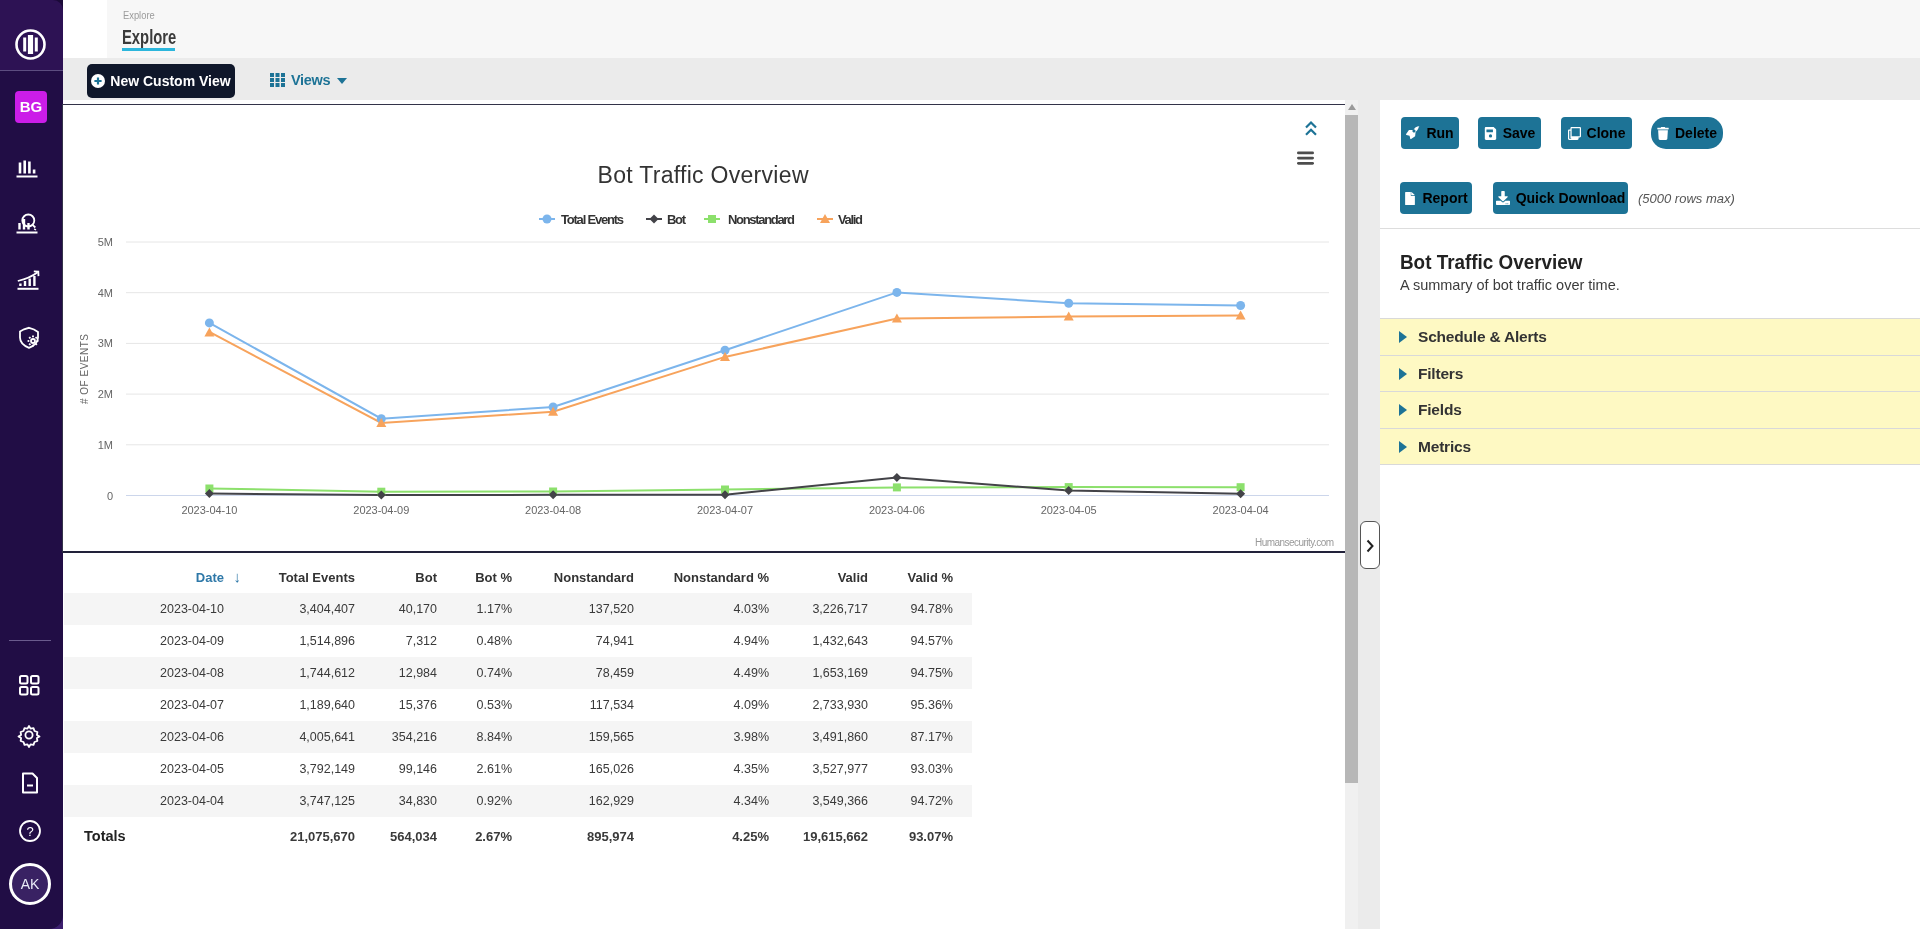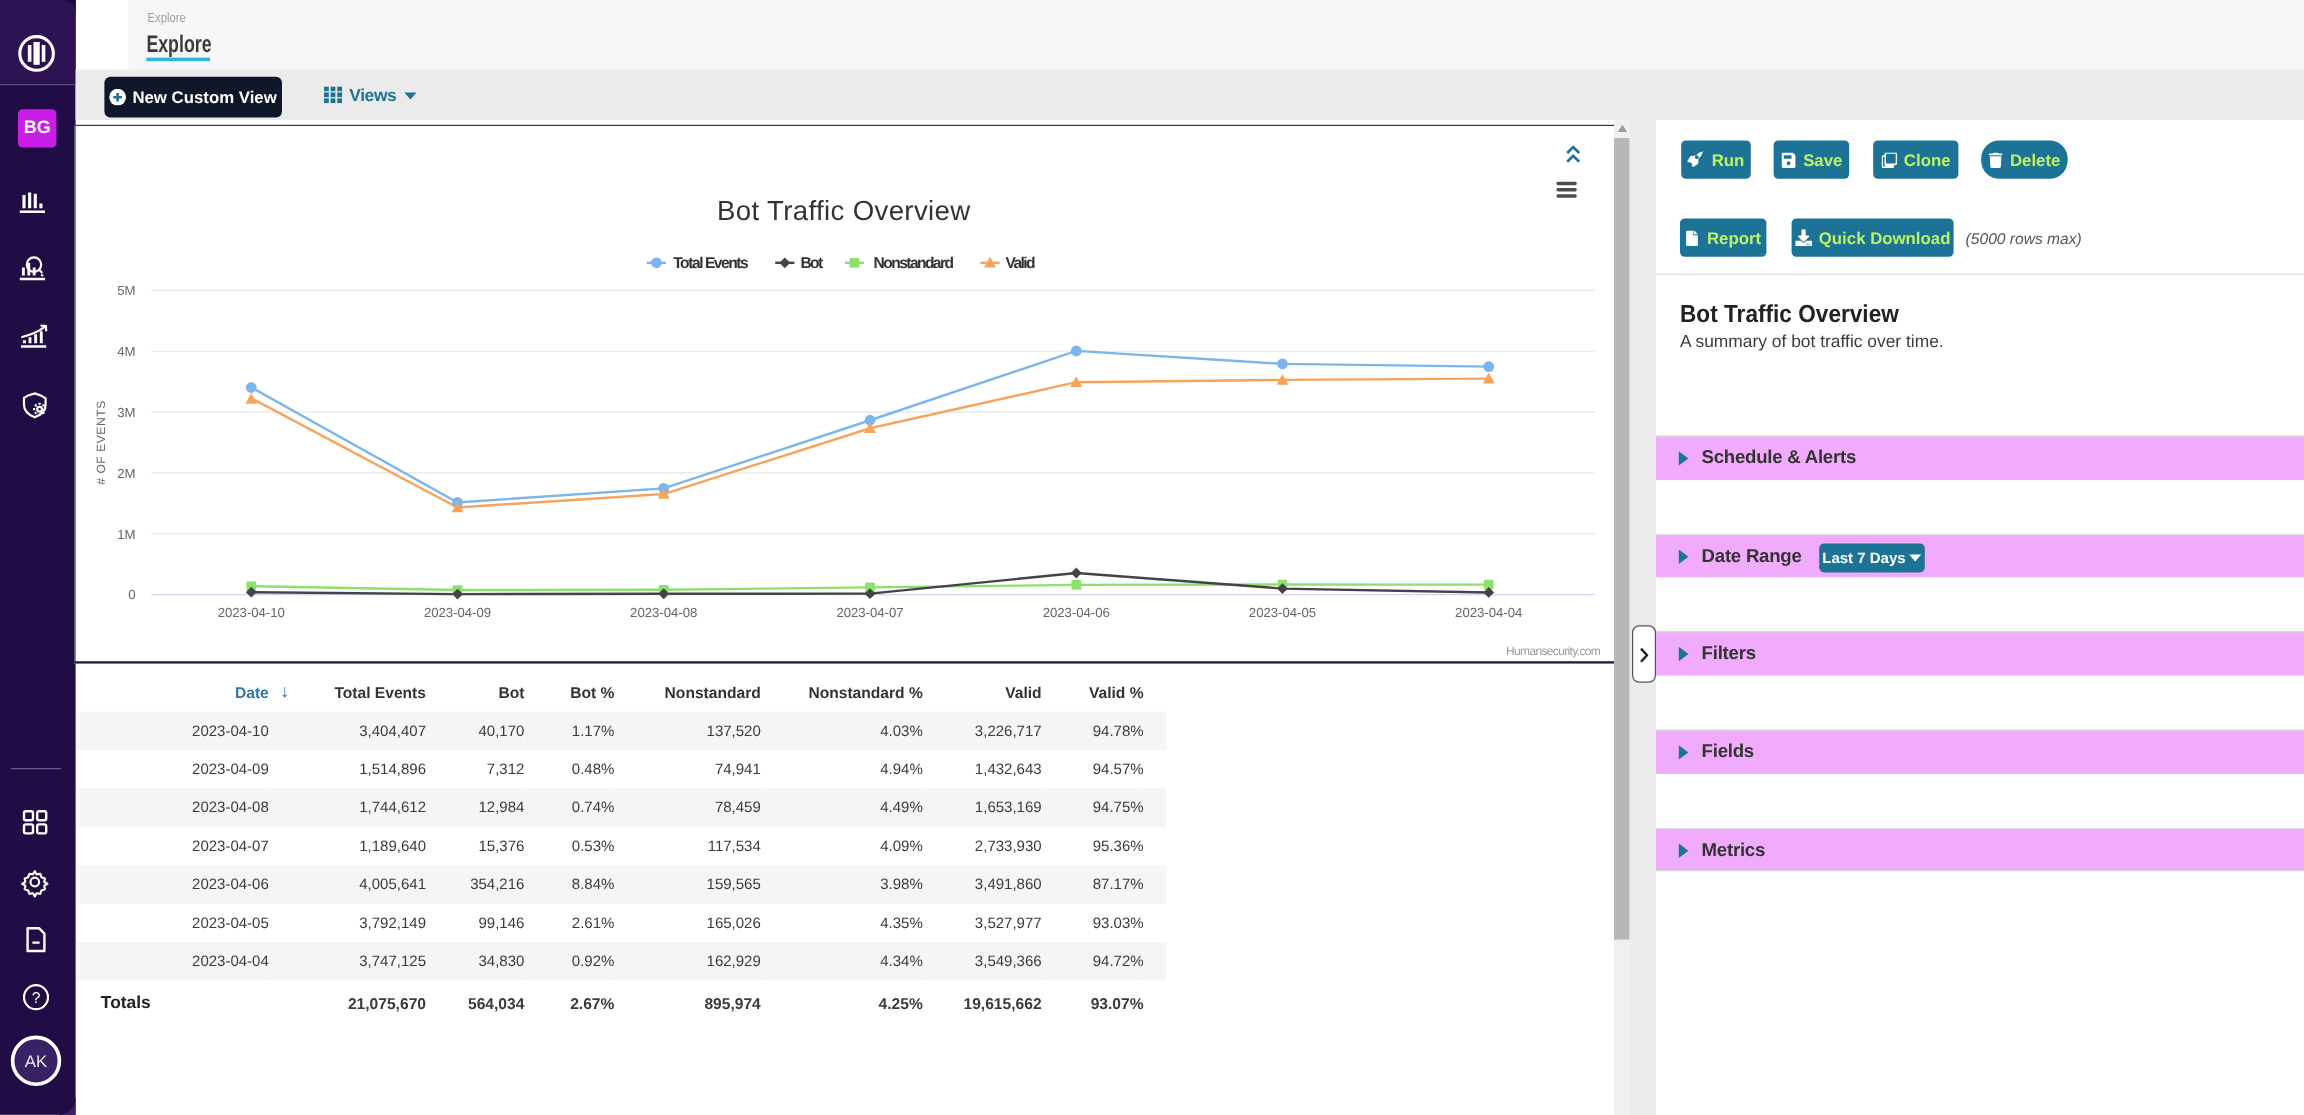--- a/index.html
+++ b/index.html
@@ -47,26 +47,26 @@
 
 
 #vtrack { position:absolute; left:1345px; top:100px; width:13px; height:829px; background:#f0f0f0; }
 #vthumb { position:absolute; left:1345px; top:115px; width:13px; height:668px; background:#b7b7b7; }
 #vup { position:absolute; left:1348px; top:104px; width:0; height:0; border-left:4px solid transparent; border-right:4px solid transparent; border-bottom:6px solid #9a9a9a; }
 #gapcol { position:absolute; left:1358px; top:100px; width:22px; height:829px; background:#ebebeb; }
 #expandbtn { position:absolute; left:1360px; top:521px; width:20px; height:48px; background:#fff; border:1px solid #555; border-radius:6px; color:#111; font-size:13px; font-weight:bold; text-align:center; line-height:46px; }
 
 
 #rightpanel { position:absolute; left:1380px; top:100px; width:540px; height:829px; background:#fff; }
-.tbtn { position:absolute; height:32px; background:#1d7396; border-radius:4px; color:#bef264; font-size:14px; font-weight:bold; display:flex; align-items:center; justify-content:center; gap:6px; }
+.tbtn { position:absolute; height:32px; background:#1d7396; border-radius:4px; color:#000000; font-size:14px; font-weight:bold; display:flex; align-items:center; justify-content:center; gap:6px; }
 #rpdiv1 { position:absolute; left:0; top:128px; width:540px; height:1px; background:#ddd; }
 #rptitle { position:absolute; left:20px; top:150px; font-size:20.5px; font-weight:bold; color:#222; transform:scaleX(0.92); transform-origin:left top; }
 #rpsub { position:absolute; left:20px; top:177px; font-size:14.5px; color:#3c3c3c; }
 #acc { position:absolute; left:0; top:218px; width:540px; }
-.accrow { position:relative; width:540px; height:36.7px; background:#f0abfc; border-top:1px solid #d9d9d9;margin-top:45px; }
+.accrow { position:relative; width:540px; height:36.7px; background:#fef9c3; border-top:1px solid #d9d9d9; }
 .accrow:last-child { border-bottom:1px solid #d9d9d9; }
 .accrow .tri { position:absolute; left:19px; top:12px; width:0; height:0; border-top:6px solid transparent; border-bottom:6px solid transparent; border-left:8px solid #1d7396; }
 .accrow .lab { position:absolute; left:38px; top:9px; font-size:15.5px; font-weight:bold; color:#333; letter-spacing:-0.2px; }
 #last7 { position:absolute; left:136px; top:7px; width:88px; height:24px; background:#1d7396; border-radius:4px; color:#fff; font-size:12.5px; font-weight:bold; text-align:center; line-height:24px; }
 #rows5000 { position:absolute; left:258px; top:91px; font-size:13px; font-style:italic; color:#555; }
 </style>
 </head>
 <body>
 <div id="page">
 
@@ -444,25 +444,20 @@
   <div id="rpdiv1"></div>
   <div id="rptitle">Bot Traffic Overview</div>
   <div id="rpsub">A summary of bot traffic over time.</div>
   <div id="acc">
     <div class="accrow">
           <span class="tri"></span>
           <span class="lab">Schedule &amp; Alerts</span>
         </div>
     <div class="accrow">
           <span class="tri"></span>
-          <span class="lab">Date Range</span>
-          <span id="last7">Last 7 Days <span style="display:inline-block;width:0;height:0;border-left:5px solid transparent;border-right:5px solid transparent;border-top:6px solid #fff;vertical-align:1px;"></span></span>
-        </div>
-    <div class="accrow">
-          <span class="tri"></span>
           <span class="lab">Filters</span>
         </div>
     <div class="accrow">
           <span class="tri"></span>
           <span class="lab">Fields</span>
         </div>
     <div class="accrow">
           <span class="tri"></span>
           <span class="lab">Metrics</span>
         </div>

